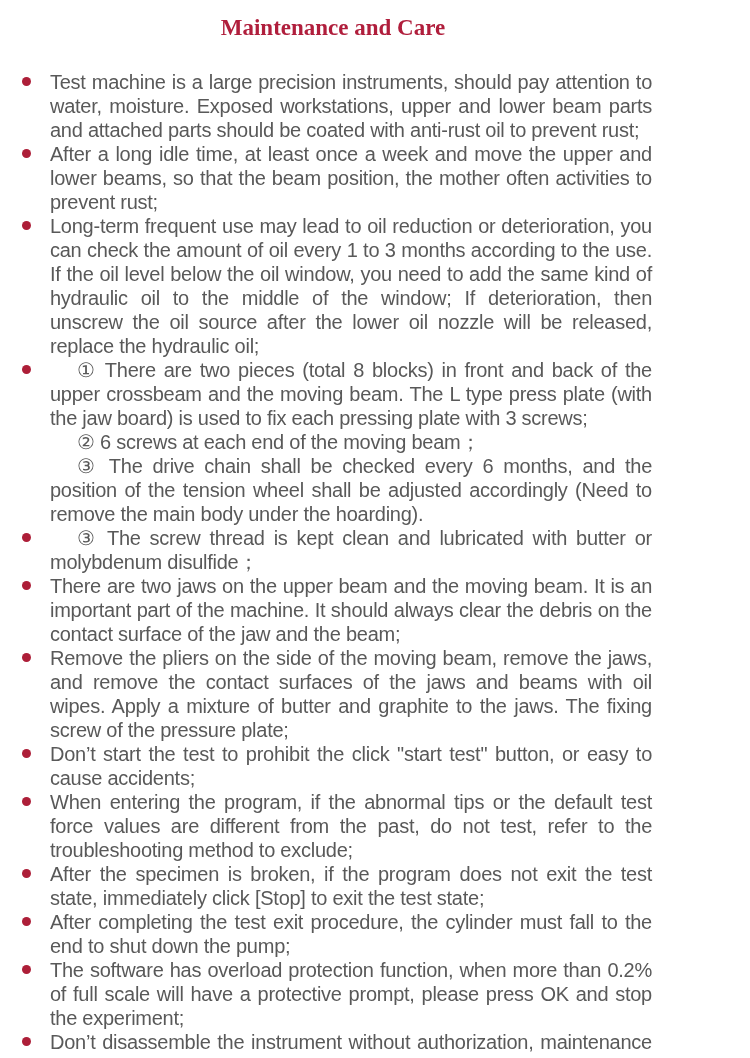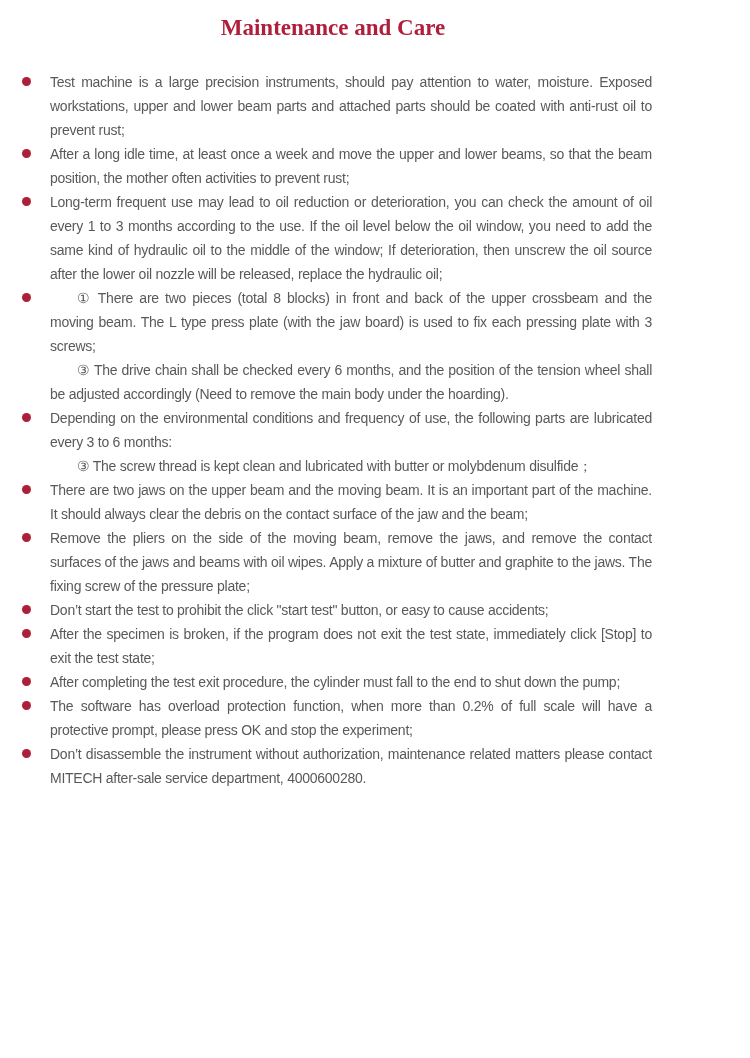--- a/index.html
+++ b/index.html
@@ -24,21 +24,21 @@
     font-weight: bold;
     font-size: 23px;
     line-height: 30px;
     text-align: center;
     color: var(--title_color, #b01e3c);
     margin: 0 0 27px -36px; 
   }
   .item {
     position: relative;
     margin: 0;
-    font-size: 14px;
+    font-size: 20px;
     line-height: 24px;
     letter-spacing: -0.25px;
     color: var(--text_color, #595959);
     text-align: justify;
   }
   .item.sub {
     text-indent: 27px;
   }
   .bullet-dot {
     position: absolute;
@@ -70,41 +70,48 @@
   </p>
       <p class="item bulleted">
     <span class="bullet-dot"></span>
   </p>
       <p class="item sub">
     
     <span class="item-text">① There are two pieces (total 8 blocks) in front and back of the upper crossbeam and the moving beam. The L type press plate (with the jaw board) is used to fix each pressing plate with 3 screws;</span>
   </p>
       <p class="item sub">
     
+    <span class="item-text">② 6 screws at each end of the moving beam；</span>
+  </p>
+      <p class="item sub">
+    
     <span class="item-text">③ The drive chain shall be checked every 6 months, and the position of the tension wheel shall be adjusted accordingly (Need to remove the main body under the hoarding).</span>
   </p>
       <p class="item bulleted">
     <span class="bullet-dot"></span>
-    <span class="item-text">Depending on the environmental conditions and frequency of use, the following parts are lubricated every 3 to 6 months:</span>
   </p>
       <p class="item sub">
     
     <span class="item-text">③ The screw thread is kept clean and lubricated with butter or molybdenum disulfide；</span>
   </p>
       <p class="item bulleted">
     <span class="bullet-dot"></span>
     <span class="item-text">There are two jaws on the upper beam and the moving beam. It is an important part of the machine. It should always clear the debris on the contact surface of the jaw and the beam;</span>
   </p>
       <p class="item bulleted">
     <span class="bullet-dot"></span>
     <span class="item-text">Remove the pliers on the side of the moving beam, remove the jaws, and remove the contact surfaces of the jaws and beams with oil wipes. Apply a mixture of butter and graphite to the jaws. The fixing screw of the pressure plate;</span>
   </p>
       <p class="item bulleted">
     <span class="bullet-dot"></span>
     <span class="item-text">Don’t start the test to prohibit the click "start test" button, or easy to cause accidents;</span>
+  </p>
+      <p class="item bulleted">
+    <span class="bullet-dot"></span>
+    <span class="item-text">When entering the program, if the abnormal tips or the default test force values are different from the past, do not test, refer to the troubleshooting method to exclude;</span>
   </p>
       <p class="item bulleted">
     <span class="bullet-dot"></span>
     <span class="item-text">After the specimen is broken, if the program does not exit the test state, immediately click [Stop] to exit the test state;</span>
   </p>
       <p class="item bulleted">
     <span class="bullet-dot"></span>
     <span class="item-text">After completing the test exit procedure, the cylinder must fall to the end to shut down the pump;</span>
   </p>
       <p class="item bulleted">

